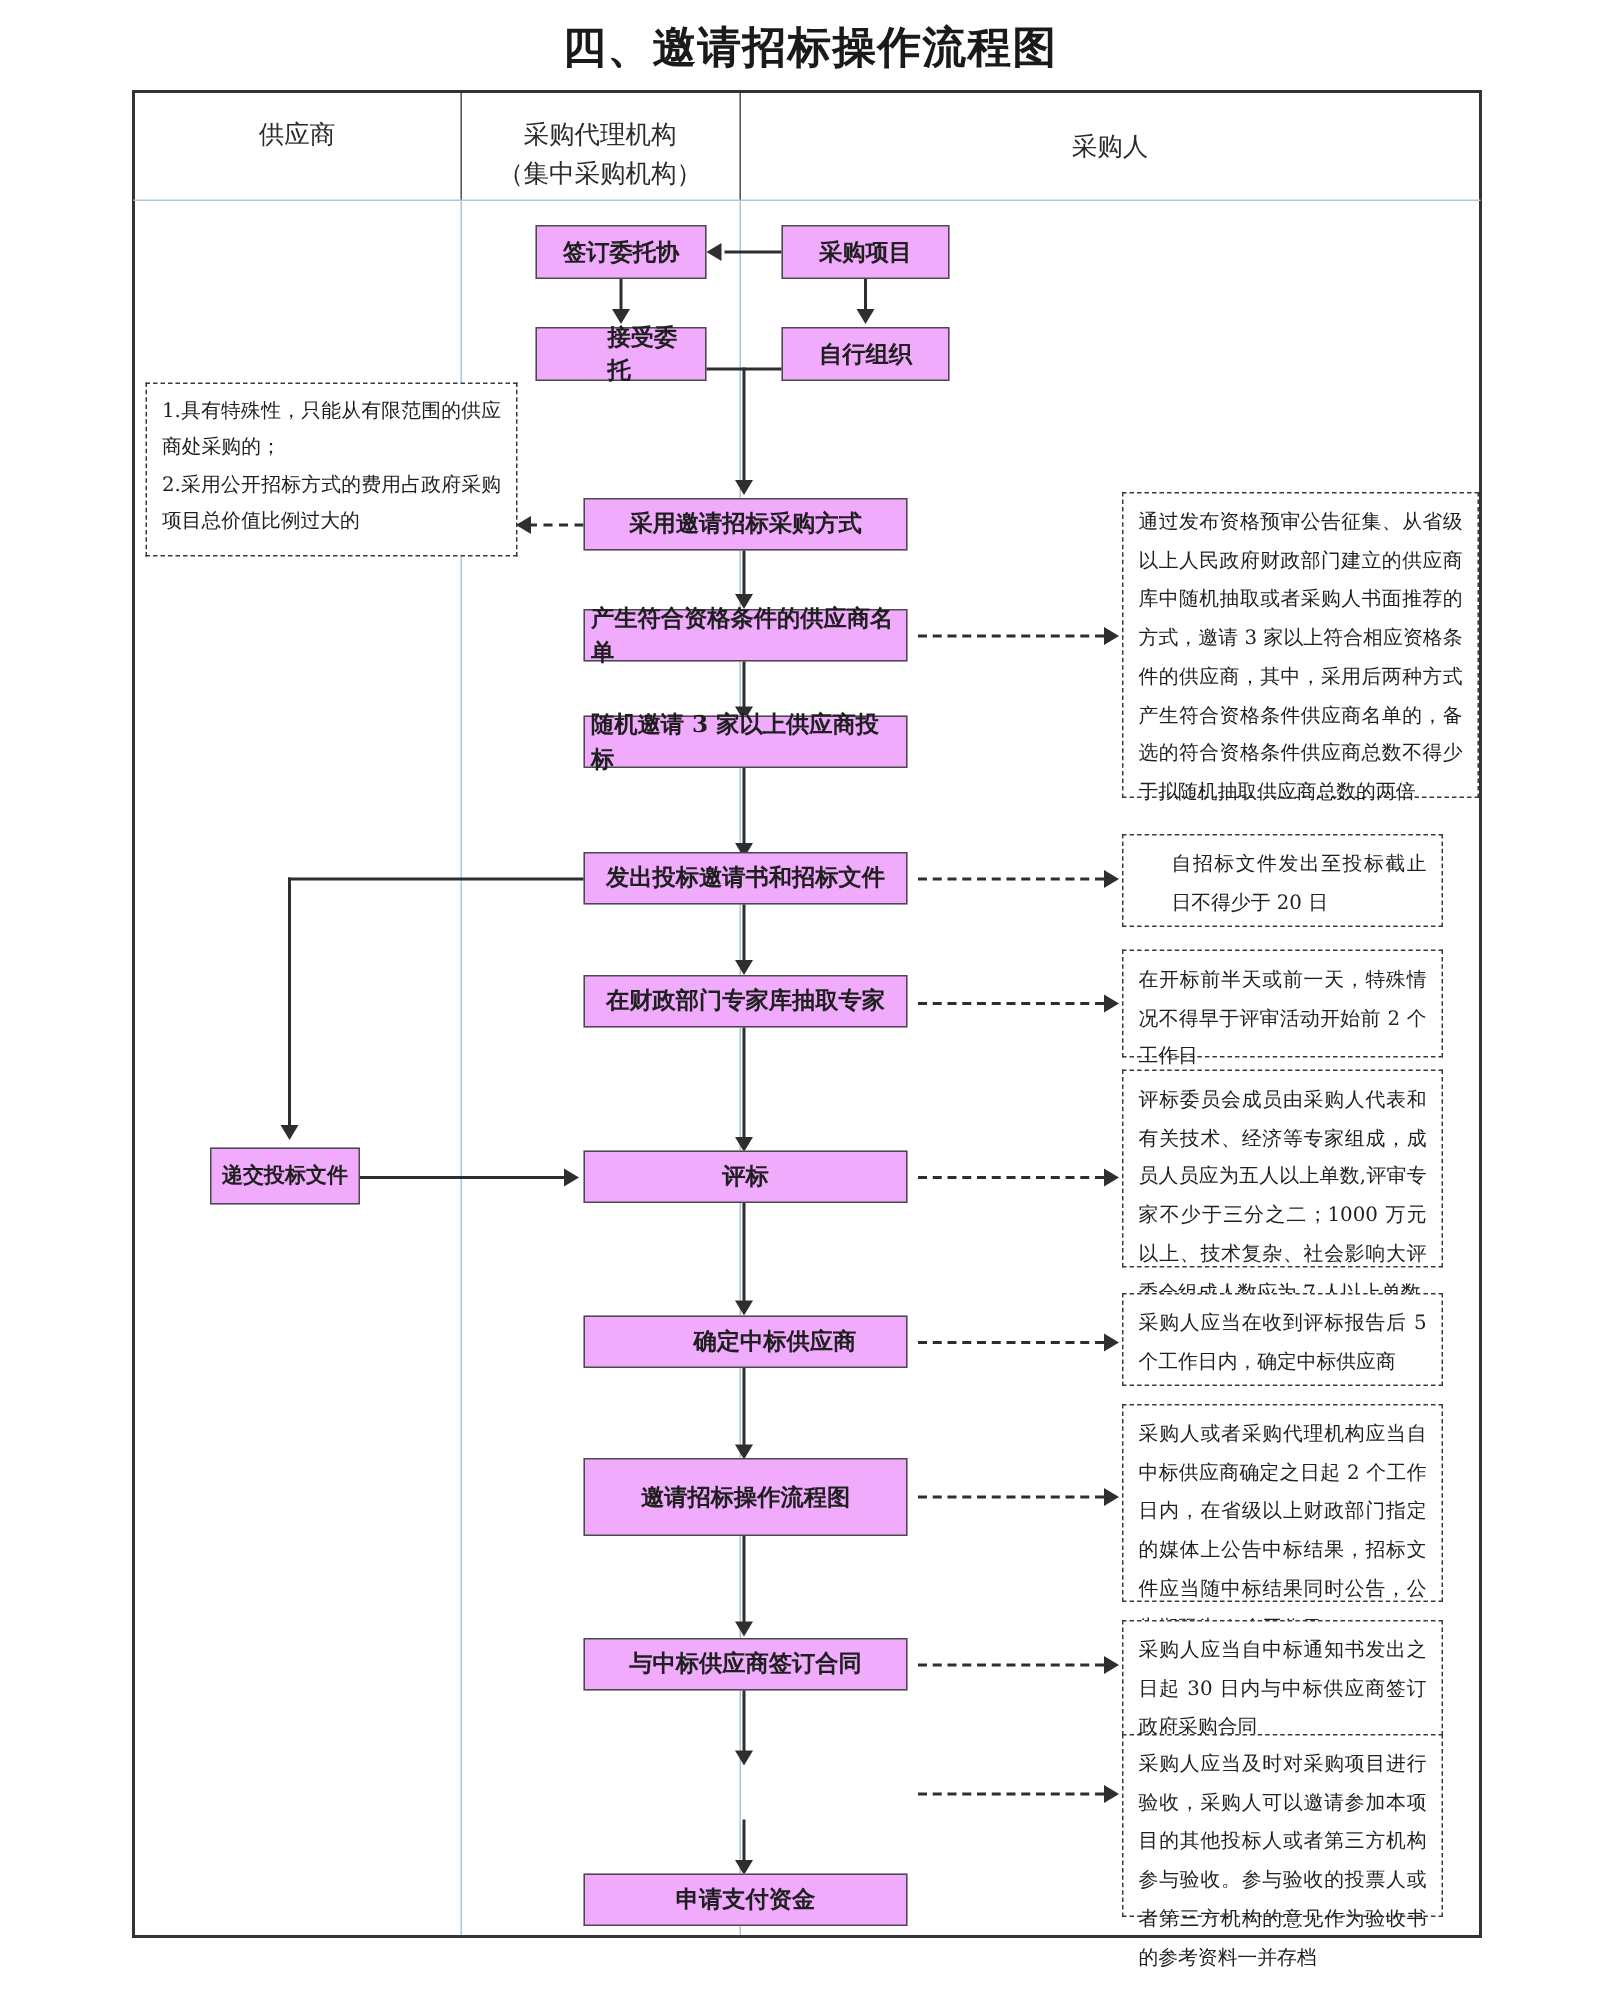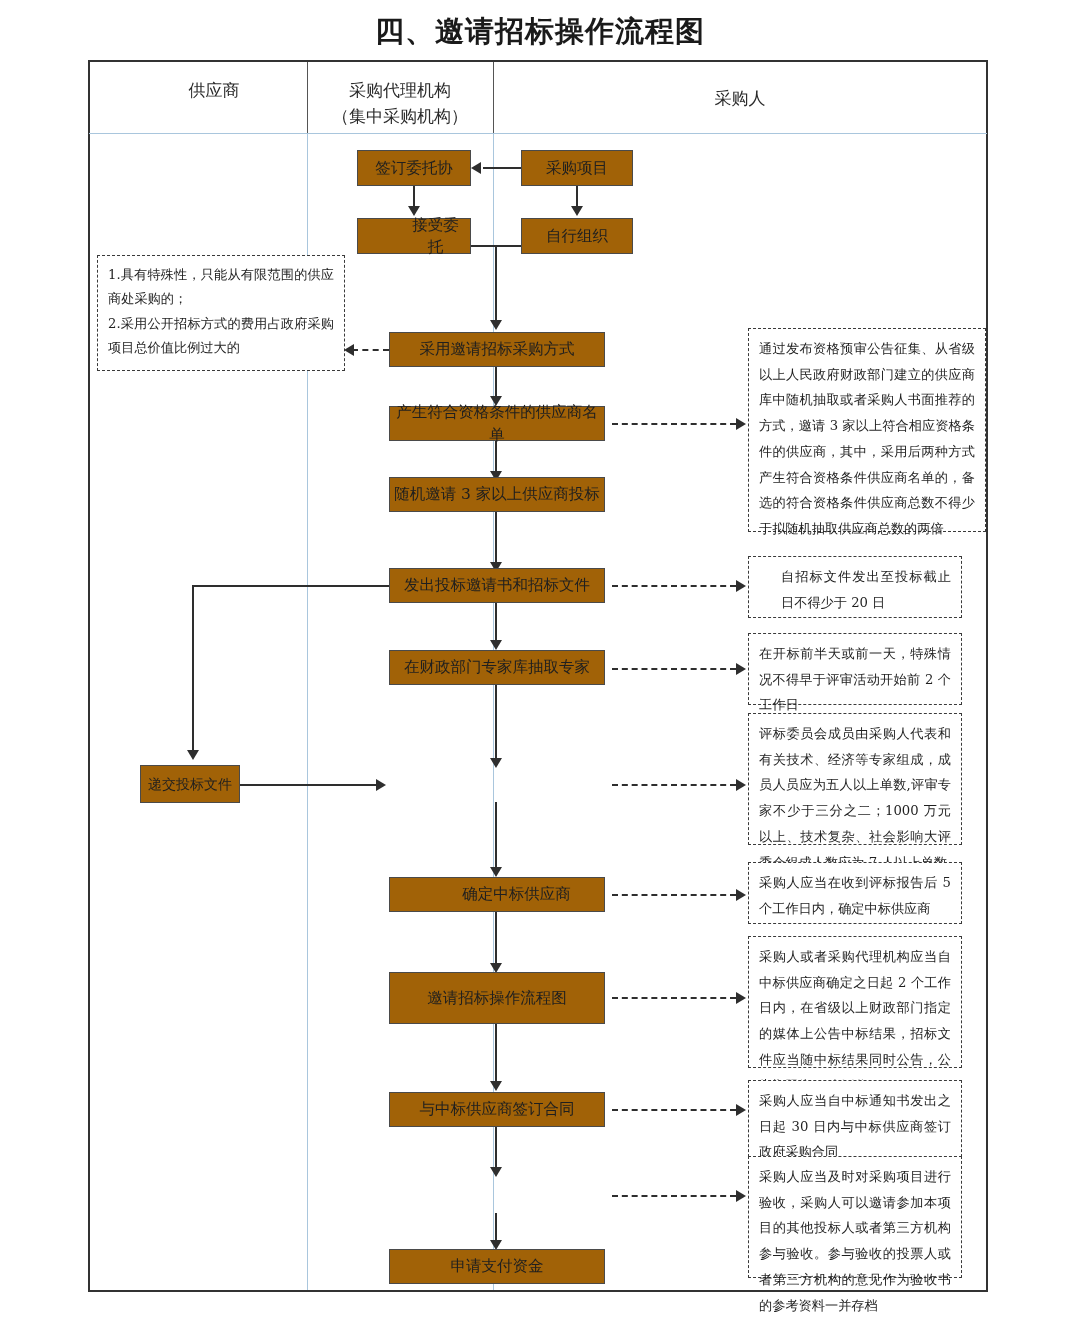--- a/index.html
+++ b/index.html
@@ -44,26 +44,27 @@
 
   .lane-title {
     position: absolute; text-align: center;
     font-size: 17px; color: #2b2b2b; line-height: 1.5;
   }
 
   
   .node {
     position: absolute;
     border: 1.6px solid #4a4a4a;
-    background: #a16207;
+    background: #f0abfc;
     display: flex; align-items: center; justify-content: center;
-    text-align: center;
+    text-align: left;
     font-size: 15.5px; color: #1f1f1f;
     line-height: 1.45;
     padding: 2px 4px;
+    font-weight: bold;
   }
   .node.small { font-size: 14px; }
 
   
   .note {
     position: absolute;
     border: 1.5px dashed #3a3a3a;
     background: #fff;
     font-size: 13.2px; color: #1f1f1f;
     line-height: 1.95;
@@ -106,21 +107,21 @@
   <div class="page-title">四、邀请招标操作流程图</div>
 
   <div class="frame"></div>
 
   <div class="lane-v" style="left:307px;"></div>
   <div class="lane-v" style="left:493px;"></div>
   <div class="hdr-v" style="left:307px;"></div>
   <div class="hdr-v" style="left:493px;"></div>
   <div class="lane-h"></div>
 
-  <div class="lane-title" style="left:90px; top:78px; width:216px;margin-left:16px;">
+  <div class="lane-title" style="left:90px; top:78px; width:216px;">
     <div>供应商</div>
   </div>
 
   <div class="lane-title" style="left:494px; top:86px; width:492px;">
     <div>采购人</div>
   </div>
 
   <div class="lane-title" style="left:308px; top:78px; width:184px;">
     <div>采购代理机构</div>
     <div>（集中采购机构）</div>
@@ -174,20 +175,21 @@
   <div class="node" style="left:389px; top:568px; width:216px; height:35px;">发出投标邀请书和招标文件</div>
 
   <div class="ln v" style="left:495px; top:603px; height:42px;"></div>
   <div class="arrow down" style="left:490px; top:640px;"></div>
 
   <div class="node" style="left:389px; top:650px; width:216px; height:35px;">在财政部门专家库抽取专家</div>
 
   <div class="ln v" style="left:495px; top:685px; height:78px;"></div>
   <div class="arrow down" style="left:490px; top:758px;"></div>
 
+  <div class="node" style="left:389px; top:767px; width:216px; height:35px;">评标</div>
 
   <div class="ln v" style="left:495px; top:802px; height:70px;"></div>
   <div class="arrow down" style="left:490px; top:867px;"></div>
 
   <div class="node" style="left:389px; top:877px; width:216px; height:35px;padding-left:43px;">确定中标供应商</div>
 
   <div class="ln v" style="left:495px; top:912px; height:58px;"></div>
   <div class="arrow down" style="left:490px; top:963px;"></div>
 
   <div class="node" style="left:389px; top:972px; width:216px; height:52px; flex-direction:column;">

